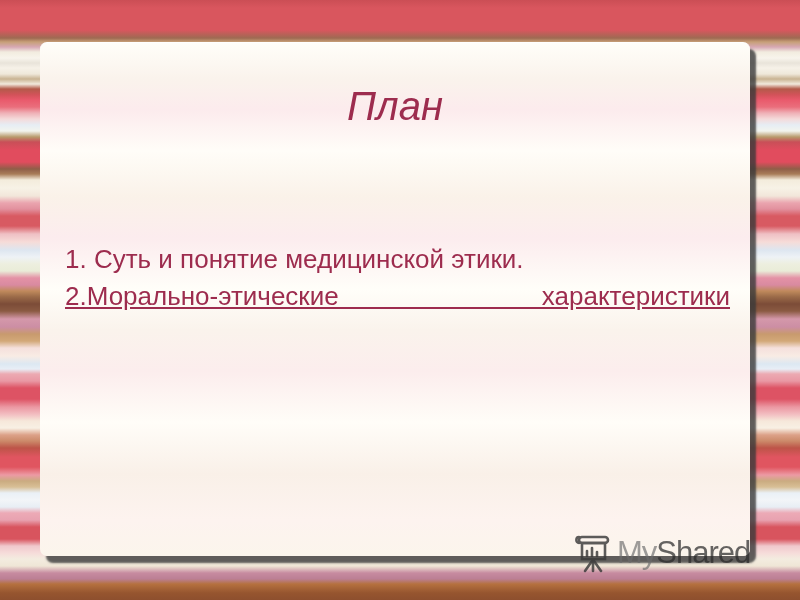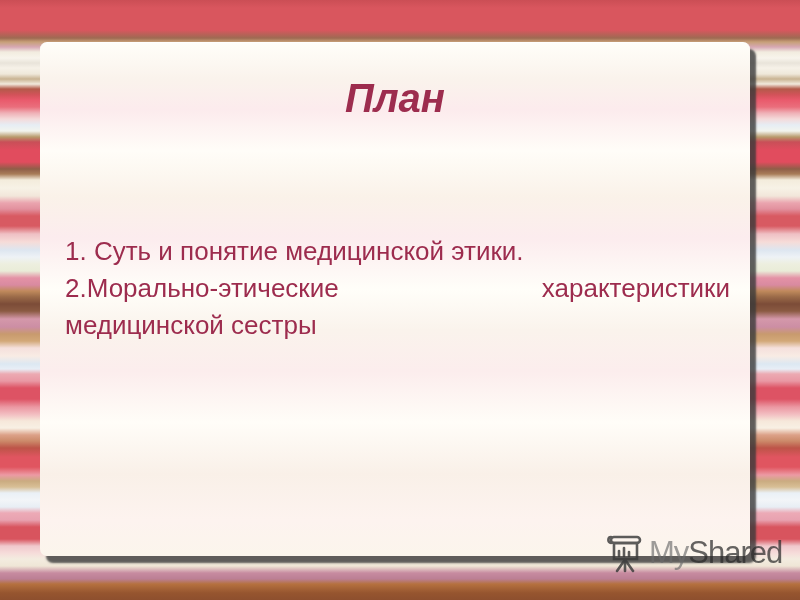--- a/index.html
+++ b/index.html
@@ -50,49 +50,50 @@
     box-shadow: 6px 7px 2px rgba(58,58,58,0.8);
     background-image: linear-gradient(to bottom,
       #fffef9 0%, #faf3ec 7%, #fcebed 13%, #fffdf8 21%,
       #faf2e9 30%, #fcecee 38%, #fffef9 48%, #faf3ec 56%,
       #fceded 64%, #fffdf8 74%, #f9f0e8 84%, #fdf3ef 93%, #fbf5ec 100%);
     border-top: 1px solid #ffffff;
     box-sizing: border-box;
   }
 
   .slide-title {
-    margin: 30px 0 0 0;
+    margin: 38px 0 0 0;
     font-size: 40px;
     line-height: 50px;
-    font-weight: bold;
+    font-weight: normal;
     font-style: italic;
     text-align: center;
     color: var(--accent-text, #9d2c4e);
   }
 
   .plan-list {
     margin: 110px 16px 0 25px;
     width: 665px;
     font-size: 26px;
     line-height: 37px;
     color: var(--accent-text, #9d2c4e);
   }
   .body-line {
     text-align: left;
     white-space: nowrap;
   }
   .body-line.stretch {
     text-align: justify;
     text-align-last: justify;
+    text-decoration: underline;
   }
 
   
   .watermark {
     position: absolute;
-    left: 603px; top: 531px;
+    left: 571px; top: 531px;
     display: flex;
     align-items: center;
     opacity: 0.82;
   }
   .wm-icon { display: inline-block; width: 44px; height: 44px; }
   .wm-text {
     font-size: 31px;
     letter-spacing: -1px;
     line-height: 44px;
     margin-left: 2px;
@@ -104,21 +105,20 @@
 <body>
 
 <div class="bg-stripes"></div>
 
 <div class="card">
   <h1 class="slide-title">План</h1>
 
   <div class="plan-list">
     <div class="body-line">1. Суть и понятие медицинской этики.</div>
     <div class="body-line stretch">2.Морально-этические характеристики</div>
-    <div class="body-line">медицинской сестры</div>
   </div>
 </div>
 
 <div class="watermark">
   <span class="wm-icon">
     <svg width="44" height="44" viewBox="0 0 44 44" fill="none" stroke="#3a3a3a" stroke-width="2.6" stroke-linecap="round">
 
       <path d="M8 6 C4.5 6 4.5 12 8 12"></path>
       <rect x="8" y="6" width="29" height="6" rx="3"></rect>
 

